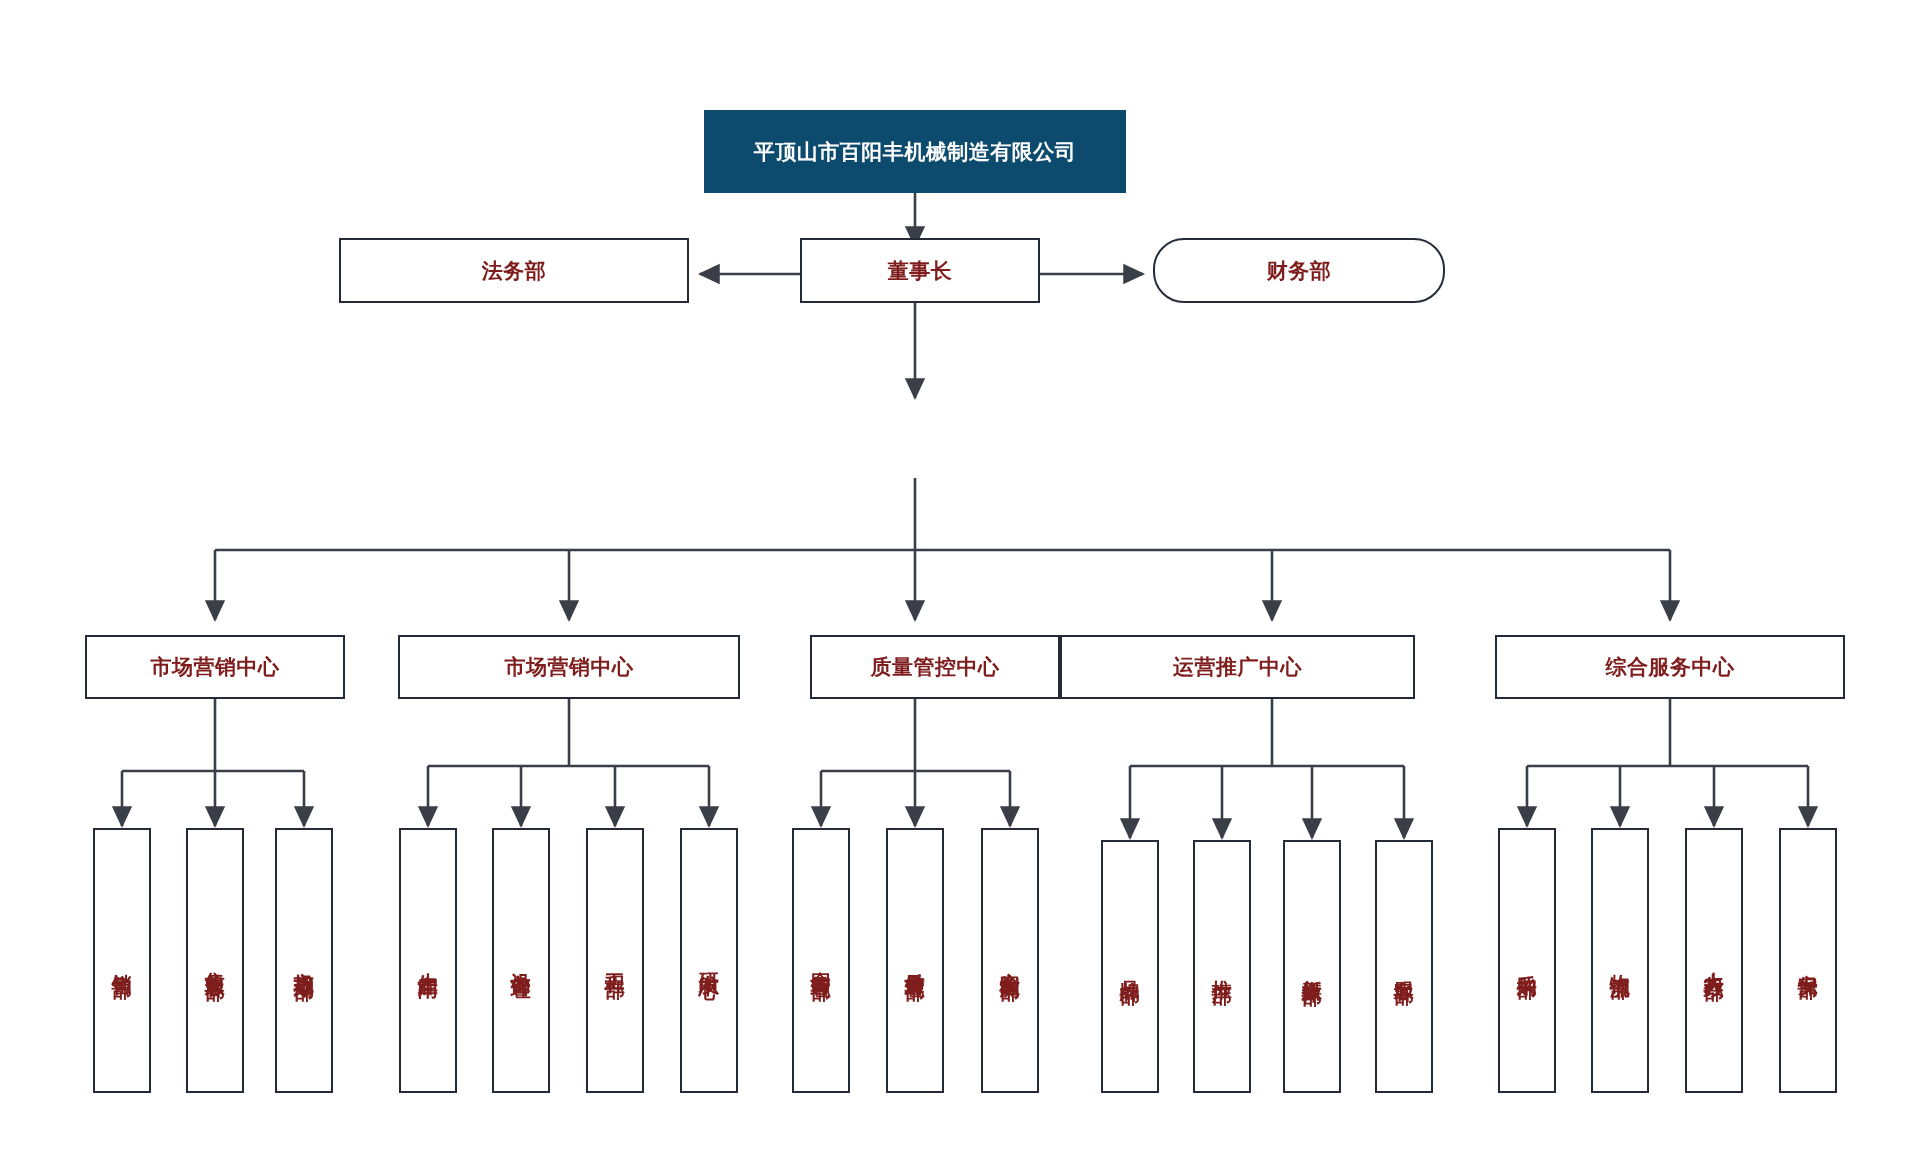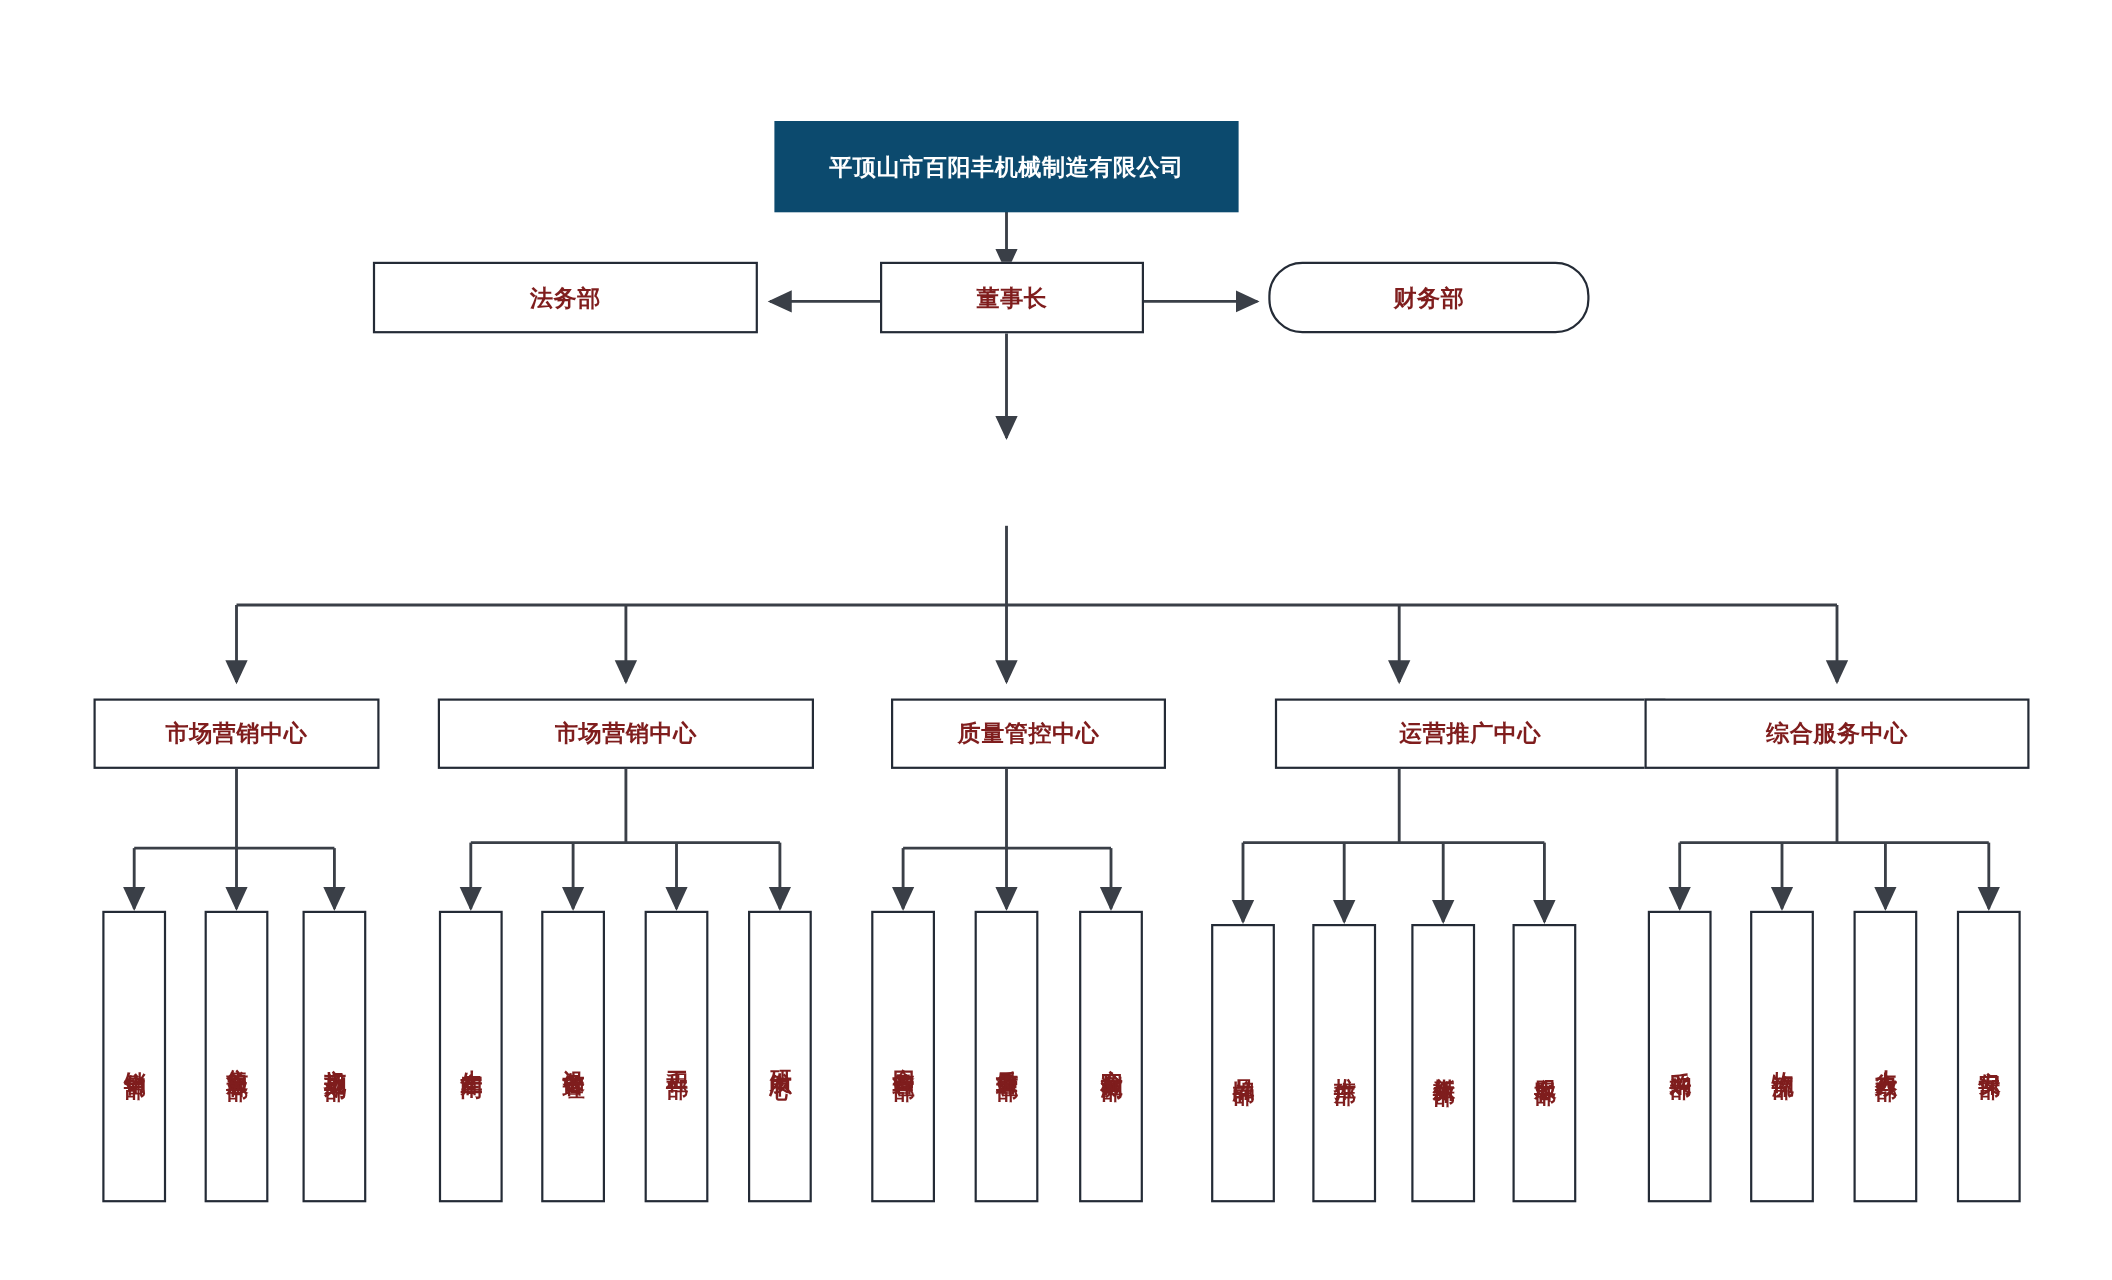--- a/index.html
+++ b/index.html
@@ -147,21 +147,21 @@
 
   <div class="node center" style="left:85px; top:635px; width:260px; height:64px;align-items:center;">
     <span class="lbl">市场营销中心</span>
   </div>
   <div class="node center" style="left:398px; top:635px; width:342px; height:64px;">
     <span class="lbl">市场营销中心</span>
   </div>
   <div class="node center" style="left:795px; top:635px; width:250px; height:64px;margin-left:15px;">
     <span class="lbl">质量管控中心</span>
   </div>
-  <div class="node center" style="left:1159px; top:635px; width:355px; height:64px;">
+  <div class="node center" style="left:1060px; top:635px; width:355px; height:64px;">
     <span class="lbl">运营推广中心</span>
   </div>
   <div class="node center" style="left:1495px; top:635px; width:350px; height:64px;">
     <span class="lbl">综合服务中心</span>
   </div>
 
   <div class="node leaf" style="left:93px; top:828px; width:58px; height:265px;">
     <span class="lbl">销售部</span>
   </div>
   <div class="node leaf" style="left:186px; top:828px; width:58px; height:265px;">

